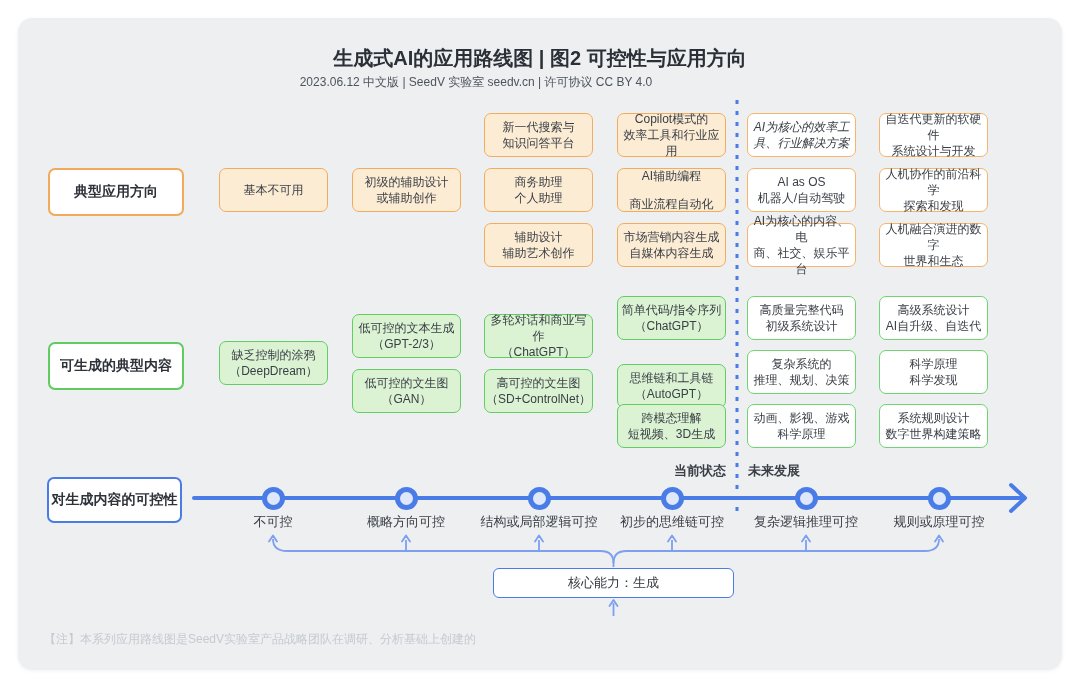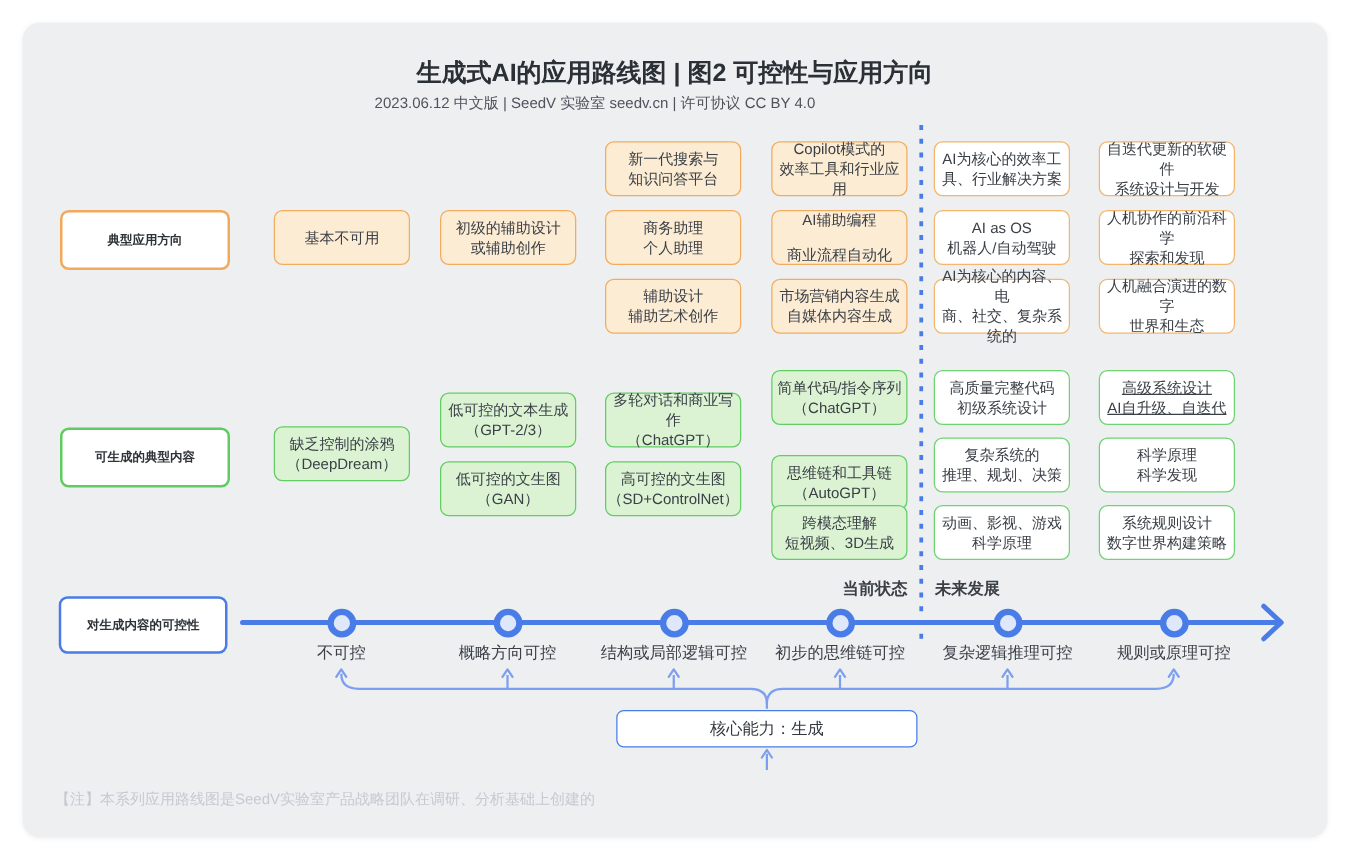--- a/index.html
+++ b/index.html
@@ -1,20 +1,20 @@
 <!DOCTYPE html>
 <html><head>
 <meta charset="utf-8">
 <style>
   html,body{margin:0;padding:0;background:#ffffff;font-family:"Liberation Sans","DejaVu Sans",sans-serif;}
   #canvas{position:relative;width:1080px;height:688px;background:#ffffff;overflow:hidden;}
   #card{position:absolute;left:18px;top:18px;width:1044px;height:652px;background:#edeff1;border-radius:14px;box-shadow:0 1px 4px rgba(0,0,0,0.05);}
   .title{position:absolute;left:0;top:45px;width:1080px;text-align:center;font-size:20px;font-weight:bold;color:#2b3037;}
   .subtitle{position:absolute;left:0;top:74px;width:952px;text-align:center;font-size:12px;color:#4e545c;}
-  .row-label{position:absolute;display:flex;align-items:center;justify-content:center;background:#ffffff;border-radius:7px;font-size:10px;font-weight:bold;color:#2e333a;text-align:right;}
+  .row-label{position:absolute;display:flex;align-items:center;justify-content:center;background:#ffffff;border-radius:7px;font-size:14px;font-weight:bold;color:#2e333a;text-align:right;}
   .row-label.orange{border:2px solid #f2a95c;}
   .row-label.green{border:2px solid #5fcb61;}
   .row-label.blue{border:2px solid #4a7ce8;}
   .dbox{position:absolute;width:109px;height:44px;display:flex;flex-direction:column;align-items:center;justify-content:center;border-radius:7px;font-size:12px;line-height:16px;color:#3b4047;text-align:center;box-sizing:border-box;}
   .dbox.o-filled{background:#fdecd4;border:1.5px solid #f3ac5d;}
   .dbox.o-outline{background:#ffffff;border:1.5px solid #f5b56b;}
   .dbox.g-filled{background:#dbf3d3;border:1.5px solid #62cd63;}
   .dbox.g-outline{background:#ffffff;border:1.5px solid #6fd471;}
   .stage-dot{position:absolute;width:13px;height:13px;border-radius:50%;background:#dfe7fa;border:5px solid #4a7ce8;box-sizing:content-box;}
   .stage-label{position:absolute;width:200px;text-align:center;font-size:13px;color:#3a3f46;}
@@ -81,31 +81,31 @@
         <div>效率工具和行业应用</div>
       </div>
       <div class="dbox o-filled" style="left: 617px; top: 168px; gap: 12px;">
         <div>AI辅助编程</div>
         <div>商业流程自动化</div>
       </div>
       <div class="dbox o-filled" style="left: 617px; top: 223px;">
         <div>市场营销内容生成</div>
         <div>自媒体内容生成</div>
       </div>
-      <div class="dbox o-outline" style="left: 747px; top: 113px;">
+      <div class="dbox o-outline" style="left: 747px; top: 113px; font-style: italic;">
         <div>AI为核心的效率工</div>
         <div>具、行业解决方案</div>
       </div>
       <div class="dbox o-outline" style="left: 747px; top: 168px;">
         <div>AI as OS</div>
         <div>机器人/自动驾驶</div>
       </div>
       <div class="dbox o-outline" style="left: 747px; top: 223px;">
         <div>AI为核心的内容、电</div>
-        <div>商、社交、复杂系统的</div>
+        <div>商、社交、娱乐平台</div>
       </div>
       <div class="dbox o-outline" style="left: 879px; top: 113px;">
         <div>自迭代更新的软硬件</div>
         <div>系统设计与开发</div>
       </div>
       <div class="dbox o-outline" style="left: 879px; top: 168px;">
         <div>人机协作的前沿科学</div>
         <div>探索和发现</div>
       </div>
       <div class="dbox o-outline" style="left: 879px; top: 223px;">
@@ -149,21 +149,21 @@
         <div>初级系统设计</div>
       </div>
       <div class="dbox g-outline" style="left: 747px; top: 350px;">
         <div>复杂系统的</div>
         <div>推理、规划、决策</div>
       </div>
       <div class="dbox g-outline" style="left: 747px; top: 404px;">
         <div>动画、影视、游戏</div>
         <div>科学原理</div>
       </div>
-      <div class="dbox g-outline" style="left: 879px; top: 296px; text-decoration: underline;">
+      <div class="dbox g-outline" style="left: 879px; top: 296px;">
         <div>高级系统设计</div>
         <div>AI自升级、自迭代</div>
       </div>
       <div class="dbox g-outline" style="left: 879px; top: 350px;">
         <div>科学原理</div>
         <div>科学发现</div>
       </div>
       <div class="dbox g-outline" style="left: 879px; top: 404px;">
         <div>系统规则设计</div>
         <div>数字世界构建策略</div>

